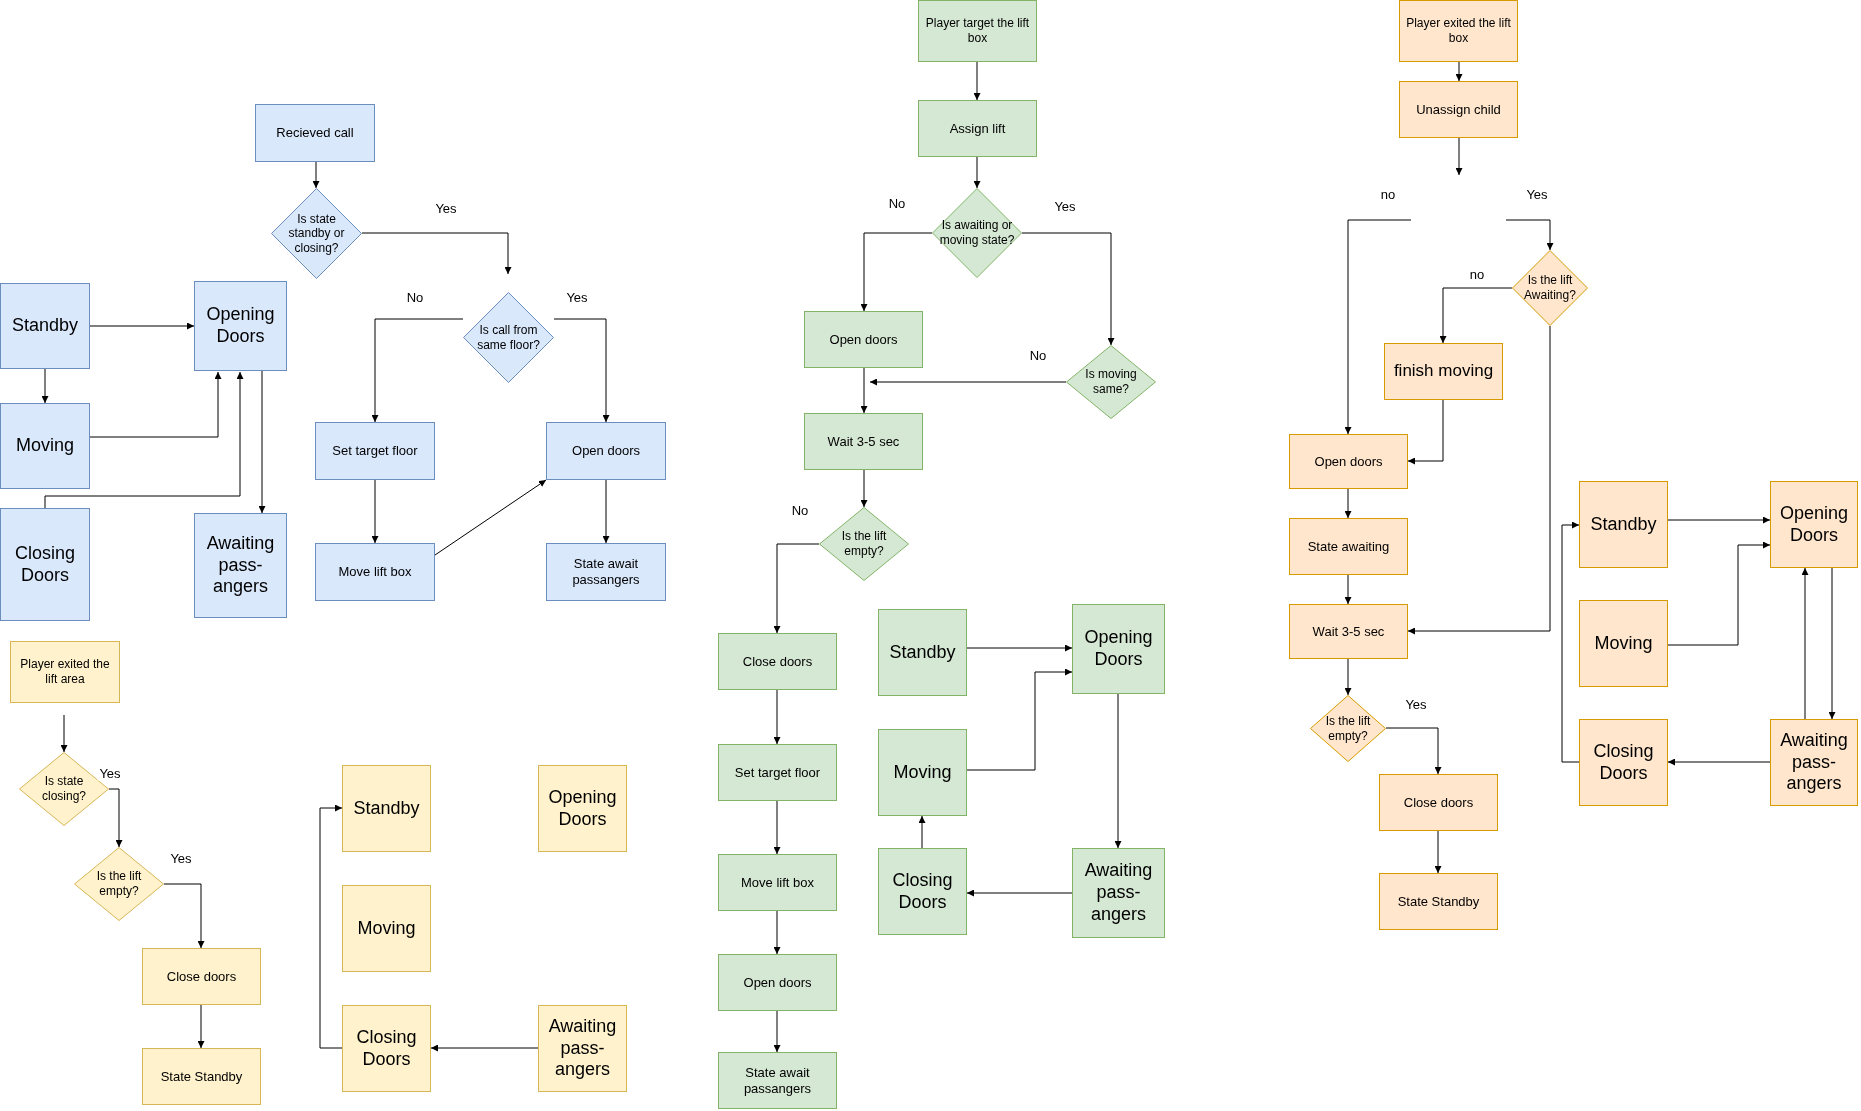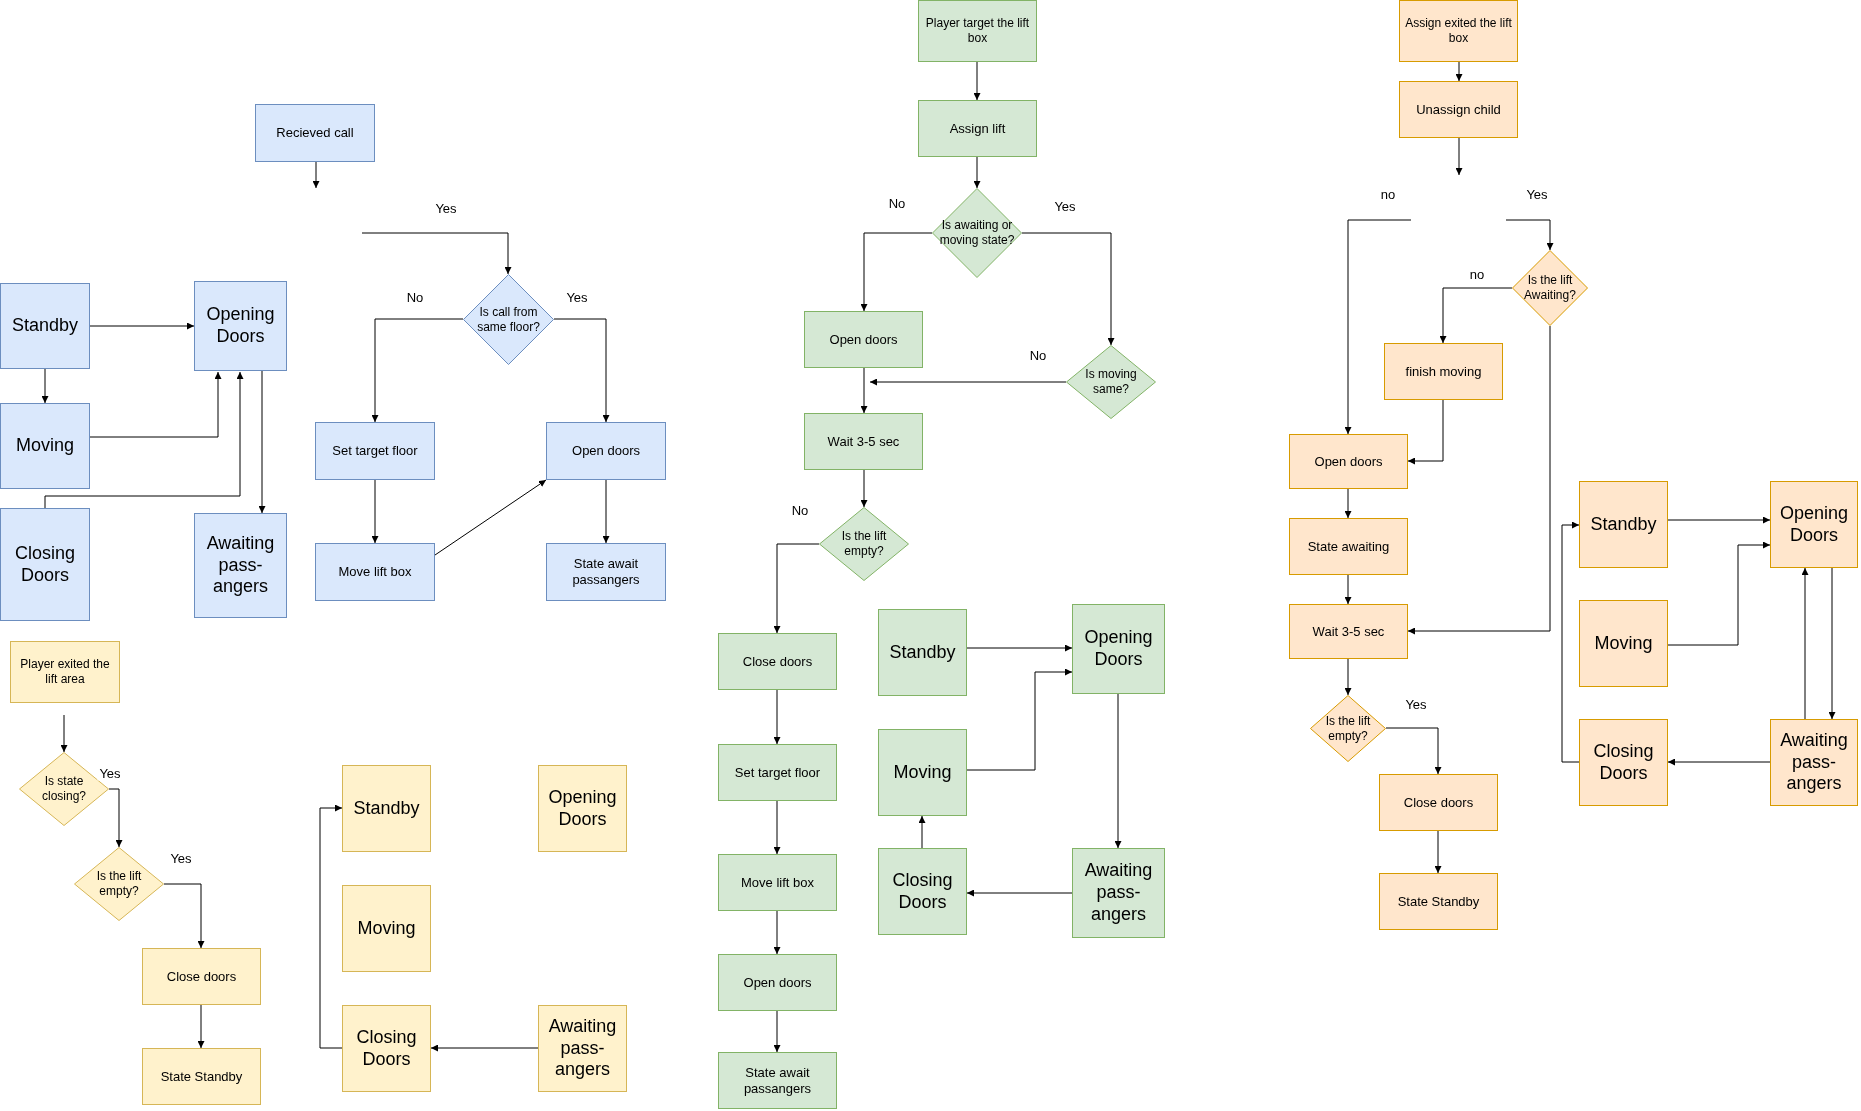--- a/index.html
+++ b/index.html
@@ -111,21 +111,27 @@
       <polyline points="1668,645 1738,645 1738,545 1770,545" class="edge" marker-end="url(#arrowhead)"></polyline>
       <polyline points="1832,568 1832,719" class="edge" marker-end="url(#arrowhead)"></polyline>
       <polyline points="1805,719 1805,568" class="edge" marker-end="url(#arrowhead)"></polyline>
       <polyline points="1770,762 1668,762" class="edge" marker-end="url(#arrowhead)"></polyline>
       <polyline points="1579,762 1562,762 1562,525 1579,525" class="edge" marker-end="url(#arrowhead)"></polyline>
     </svg>
   <div id="nodes-layer">
       <div class="node rect" style="left: 255px; top: 104px; width: 120px; height: 58px; background: rgb(218, 232, 252); border: 1px solid rgb(108, 142, 191);">
         <span class="node-label" style="font-size: 13px;">Recieved call</span>
       </div>
-      <div class="node diamond" style="left: 463px; top: 274px; width: 91px; height: 91px;">
+      <div class="node diamond" style="left: 271px; top: 188px; width: 91px; height: 91px;">
+        <svg viewBox="0 0 91 91" preserveAspectRatio="none">
+          <polygon points="45.5,0.5 90.5,45.5 45.5,90.5 0.5,45.5" fill="#dae8fc" stroke="#6c8ebf"></polygon>
+        </svg>
+        <span class="node-label" style="font-size: 12px;">Is state standby or closing?</span>
+      </div>
+      <div class="node diamond" style="left: 463px; top: 292px; width: 91px; height: 91px;">
         <svg viewBox="0 0 91 91" preserveAspectRatio="none">
           <polygon points="45.5,0.5 90.5,45.5 45.5,90.5 0.5,45.5" fill="#dae8fc" stroke="#6c8ebf"></polygon>
         </svg>
         <span class="node-label" style="font-size: 12px;">Is call from same floor?</span>
       </div>
       <div class="node rect" style="left: 0px; top: 283px; width: 90px; height: 86px; background: rgb(218, 232, 252); border: 1px solid rgb(108, 142, 191);">
         <span class="node-label" style="font-size: 18px;">Standby</span>
       </div>
       <div class="node rect" style="left: 194px; top: 281px; width: 93px; height: 90px; background: rgb(218, 232, 252); border: 1px solid rgb(108, 142, 191);">
         <span class="node-label" style="font-size: 18px;">Opening Doors</span>
@@ -241,33 +247,33 @@
       <div class="node rect" style="left: 878px; top: 848px; width: 89px; height: 87px; background: rgb(213, 232, 212); border: 1px solid rgb(130, 179, 102);">
         <span class="node-label" style="font-size: 18px;">Closing Doors</span>
       </div>
       <div class="node rect" style="left: 1072px; top: 604px; width: 93px; height: 90px; background: rgb(213, 232, 212); border: 1px solid rgb(130, 179, 102);">
         <span class="node-label" style="font-size: 18px;">Opening Doors</span>
       </div>
       <div class="node rect" style="left: 1072px; top: 848px; width: 93px; height: 90px; background: rgb(213, 232, 212); border: 1px solid rgb(130, 179, 102);">
         <span class="node-label" style="font-size: 18px;">Awaiting pass-angers</span>
       </div>
       <div class="node rect" style="left: 1399px; top: 0px; width: 119px; height: 62px; background: rgb(255, 230, 204); border: 1px solid rgb(215, 155, 0);">
-        <span class="node-label" style="font-size: 12px;">Assign exited the lift box</span>
+        <span class="node-label" style="font-size: 12px;">Player exited the lift box</span>
       </div>
       <div class="node rect" style="left: 1399px; top: 81px; width: 119px; height: 57px; background: rgb(255, 230, 204); border: 1px solid rgb(215, 155, 0);">
         <span class="node-label" style="font-size: 13px;">Unassign child</span>
       </div>
       <div class="node diamond" style="left: 1512px; top: 250px; width: 76px; height: 76px; align-items: center;">
         <svg viewBox="0 0 76 76" preserveAspectRatio="none">
           <polygon points="38,0.5 75.5,38 38,75.5 0.5,38" fill="#ffe6cc" stroke="#d79b00"></polygon>
         </svg>
         <span class="node-label" style="font-size: 12px;">Is the lift Awaiting?</span>
       </div>
       <div class="node rect" style="left: 1384px; top: 343px; width: 119px; height: 57px; background: rgb(255, 230, 204); border: 1px solid rgb(215, 155, 0);">
-        <span class="node-label" style="font-size: 13px; text-align: right;">finish moving</span>
+        <span class="node-label" style="font-size: 17px; text-align: right;">finish moving</span>
       </div>
       <div class="node rect" style="left: 1289px; top: 434px; width: 119px; height: 55px; background: rgb(255, 230, 204); border: 1px solid rgb(215, 155, 0);">
         <span class="node-label" style="font-size: 13px;">Open doors</span>
       </div>
       <div class="node rect" style="left: 1289px; top: 518px; width: 119px; height: 57px; background: rgb(255, 230, 204); border: 1px solid rgb(215, 155, 0);">
         <span class="node-label" style="font-size: 13px;">State awaiting</span>
       </div>
       <div class="node rect" style="left: 1289px; top: 604px; width: 119px; height: 55px; background: rgb(255, 230, 204); border: 1px solid rgb(215, 155, 0);">
         <span class="node-label" style="font-size: 13px;">Wait 3-5 sec</span>
       </div>

